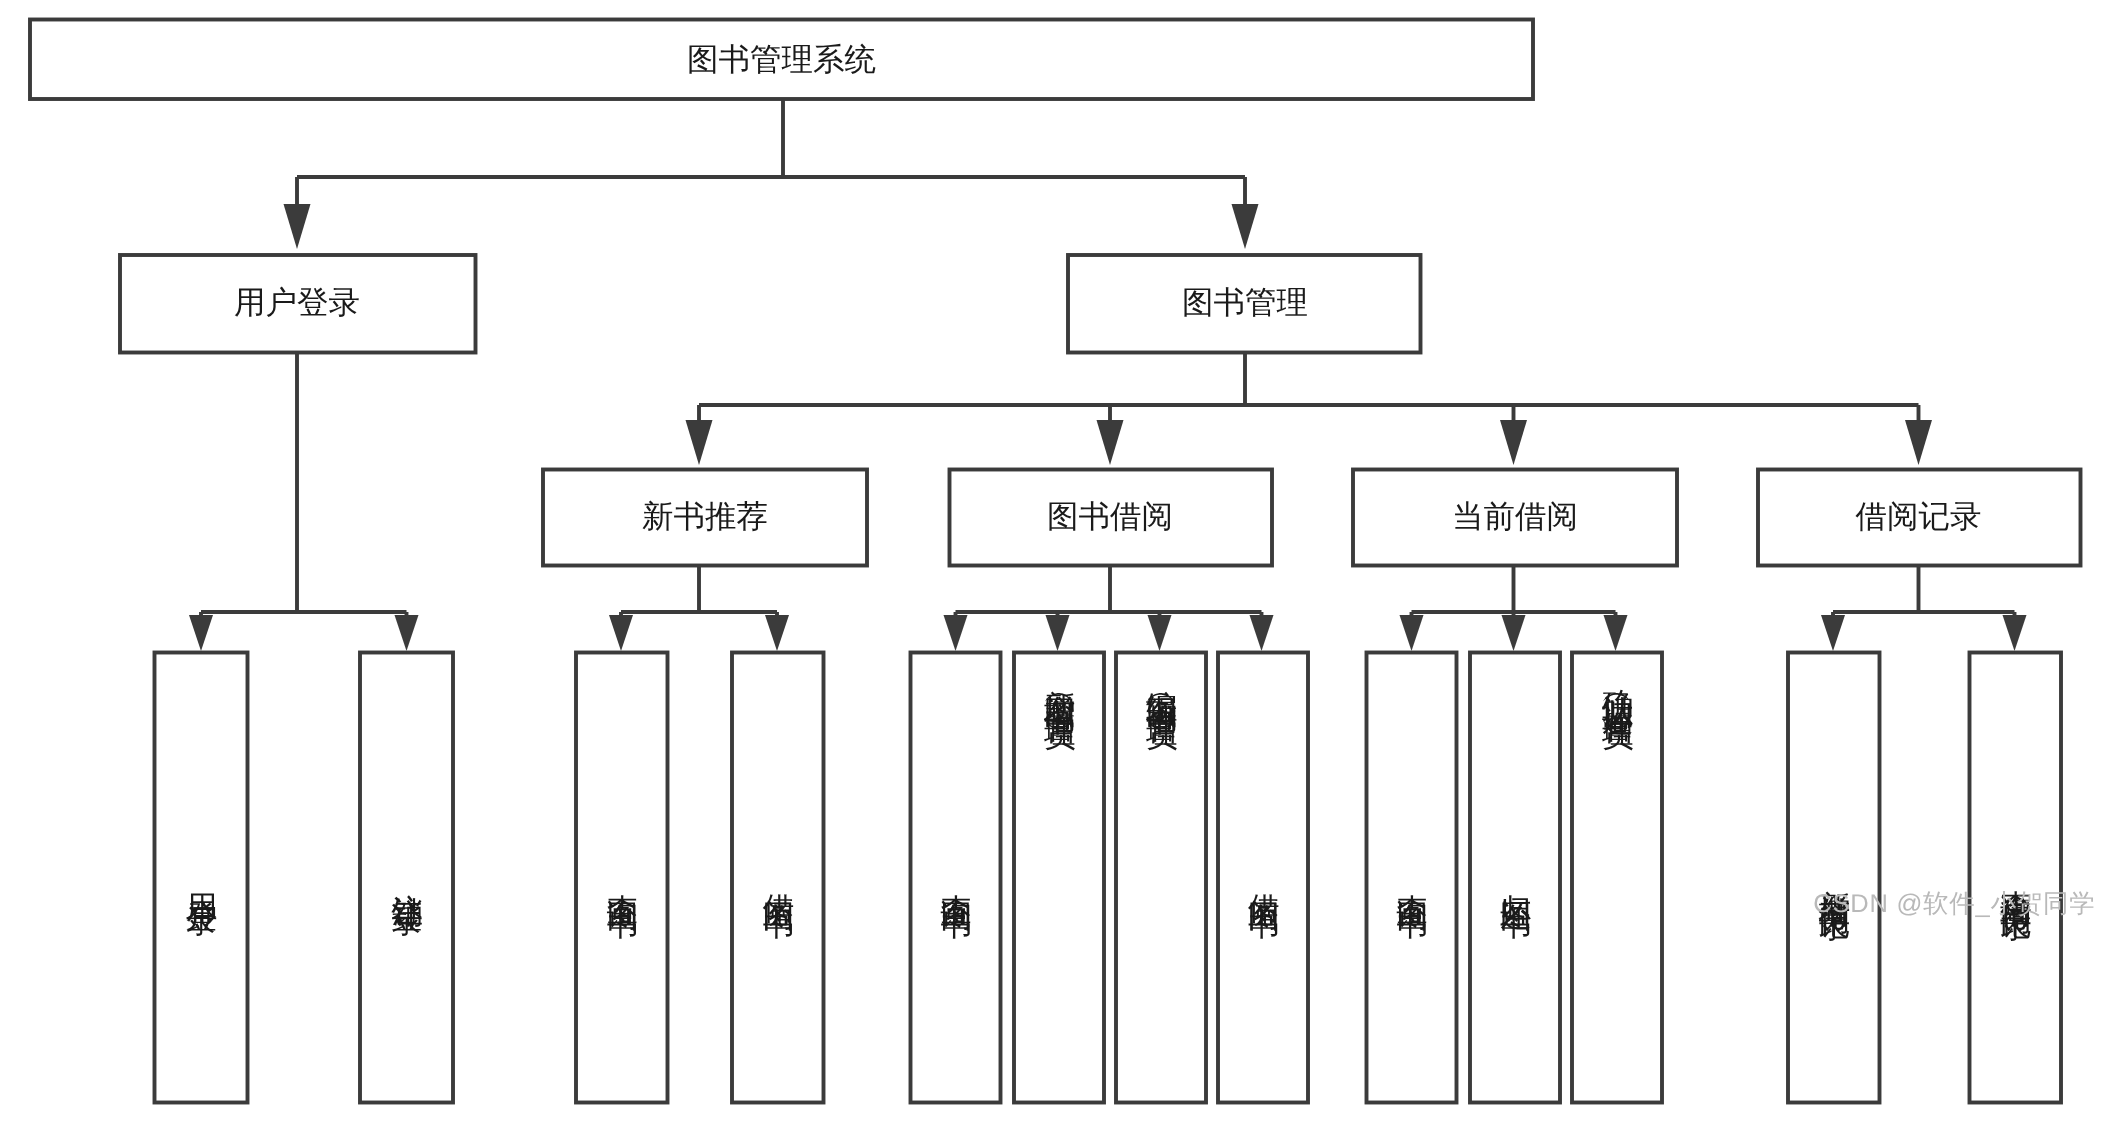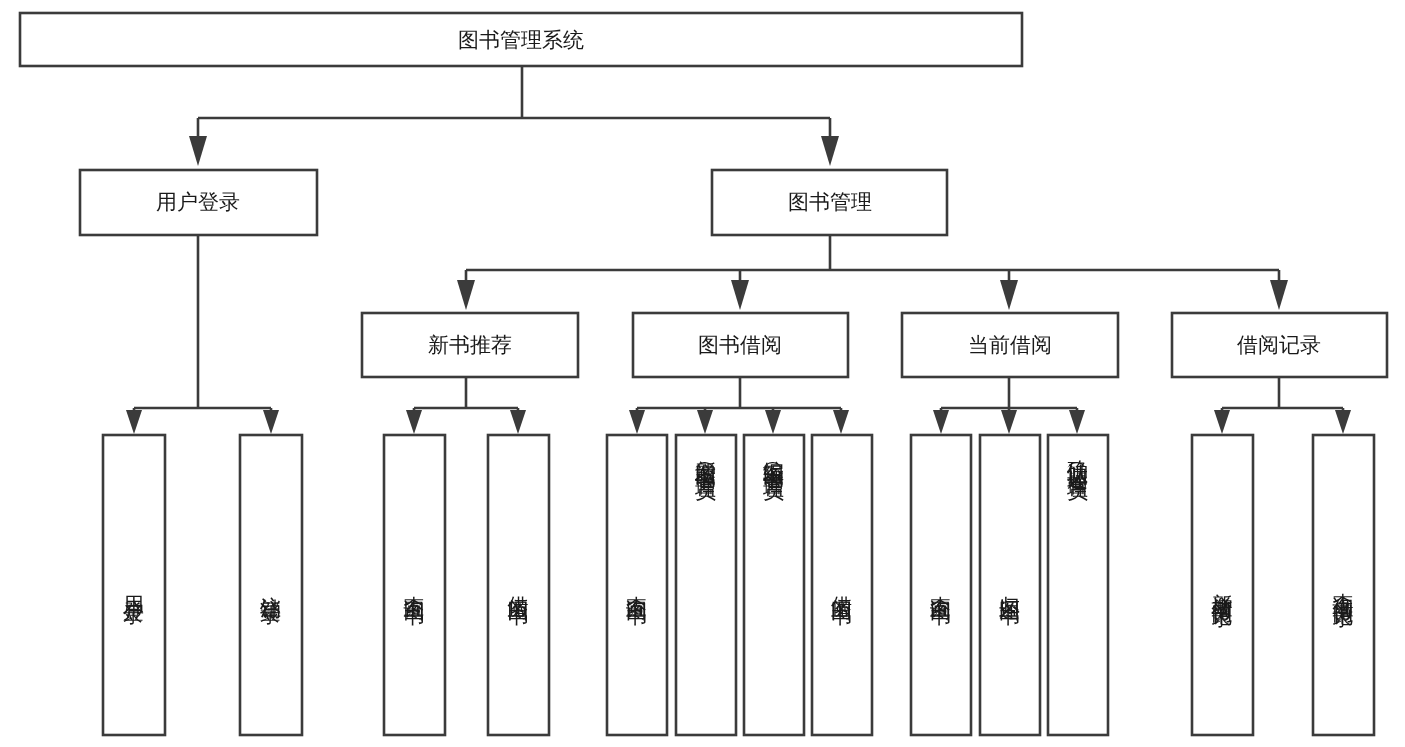--- a/index.html
+++ b/index.html
@@ -238,14 +238,15 @@
     <span class="node-label-v">确认归还（管理员）</span>
   </div>
 
   <div class="vlabel-wrap centered" style="left:1192px; top:435px; width:61px; height:300px;">
     <span class="node-label-v">新增借阅记录</span>
   </div>
   <div class="vlabel-wrap centered" style="left:1313px; top:435px; width:61px; height:300px;">
     <span class="node-label-v">查询借阅记录</span>
   </div>
 
+  <div id="watermark">CSDN @软件_小贺同学</div>
 
 </div>
 
 </body></html>

